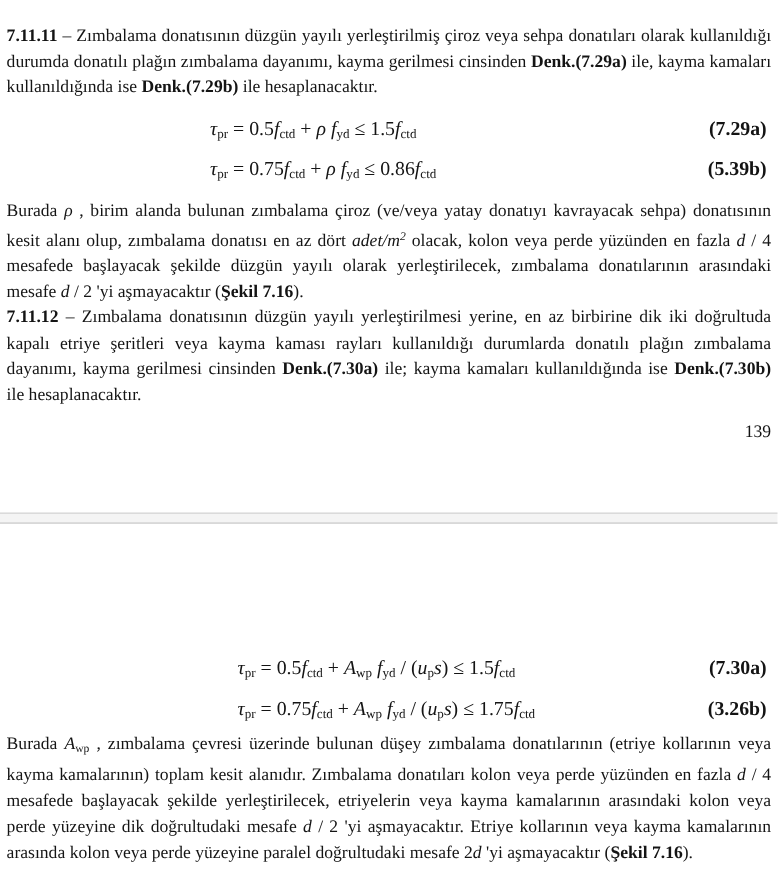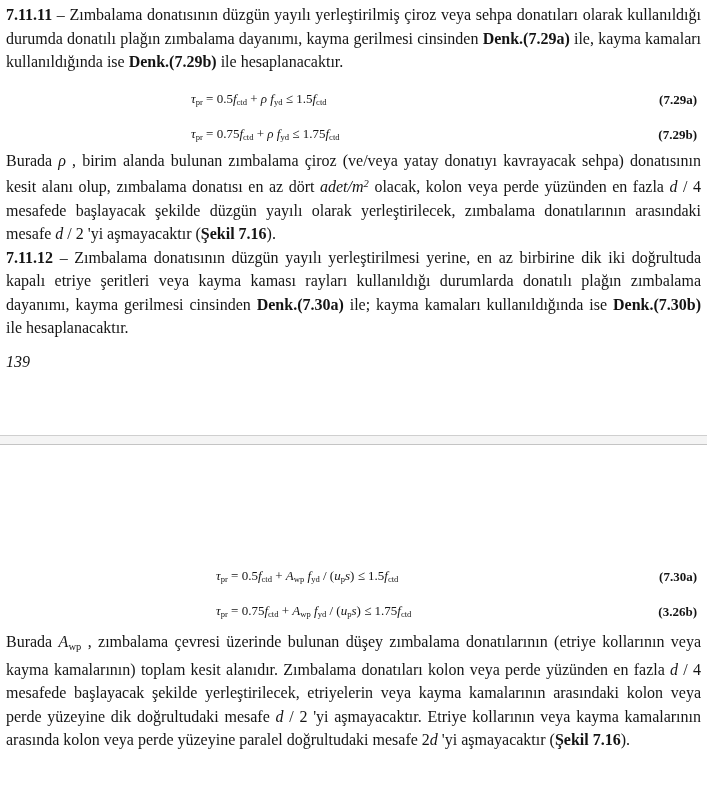--- a/index.html
+++ b/index.html
@@ -16,63 +16,62 @@
   }
   .page {
     padding: 0 6px 0 6px;
   }
   .para {
     margin: 0;
     font-size: 16px;
     line-height: 23.5px;
     text-align: justify;
   }
-  .para-1 { padding-top: 3px; }
-  .para-2 { }
+  .para-1 { padding-top: 21px; }
+  .para-2 { margin-top: 10px; }
   .para-3 { }
   .para-4 { margin-top: 4px; }
 
   .b { font-weight: 700; }
   .i { font-style: italic; }
   .sub {
     font-size: 0.66em;
     vertical-align: -0.24em;
     letter-spacing: 0;
   }
   .sup {
     font-size: 0.66em;
     vertical-align: 0.5em;
   }
 
   .eq-group { margin-top: 13px; }
   .eq-row {
     display: flex;
-    align-items: center;
-    font-size: 13px;
+    align-items: flex-start;
+    font-size: 18px;
     line-height: 24px;
   }
   .eq-row + .eq-row { margin-top: 8px; }
   .eq-indent-1 { flex: 0 0 185px; }
   .eq-indent-2 { flex: 0 0 210px; }
   .eq-formula {
     flex: 1 1 auto;
     white-space: nowrap;
   }
   .eq-number {
     flex: 0 0 auto;
     font-weight: 700;
     padding-right: 4px;
   }
 
   .page-number {
     margin-top: 11px;
-    text-align: left;
+    text-align: right;
     font-size: 16px;
     line-height: 22px;
-    font-style: italic;
   }
 
   .page-separator {
     margin-top: 62px;
     height: 8px;
     background: #f4f4f4;
     border-top: 1px solid #cfcfcf;
     border-bottom: 1px solid #c4c4c4;
   }
 
@@ -86,22 +85,22 @@
   <p class="para para-1"><span class="b">7.11.11</span><span> – Zımbalama donatısının düzgün yayılı yerleştirilmiş çiroz veya sehpa donatıları olarak kullanıldığı durumda donatılı plağın zımbalama dayanımı, kayma gerilmesi cinsinden </span><span class="b">Denk.(7.29a)</span><span> ile, kayma kamaları kullanıldığında ise </span><span class="b">Denk.(7.29b)</span><span> ile hesaplanacaktır.</span></p>
 
   <div class="eq-group">
     <div class="eq-row">
       <span class="eq-indent-1"></span>
       <span class="eq-formula"><span class="i">τ</span><span class="sub">pr</span><span> = 0.5</span><span class="i">f</span><span class="sub">ctd</span><span> + </span><span class="i">ρ</span><span> </span><span class="i">f</span><span class="sub">yd</span><span> ≤ 1.5</span><span class="i">f</span><span class="sub">ctd</span></span>
       <span class="eq-number">(7.29a)</span>
     </div>
     <div class="eq-row">
       <span class="eq-indent-1"></span>
-      <span class="eq-formula"><span class="i">τ</span><span class="sub">pr</span><span> = 0.75</span><span class="i">f</span><span class="sub">ctd</span><span> + </span><span class="i">ρ</span><span> </span><span class="i">f</span><span class="sub">yd</span><span> ≤ 1.75</span><span class="i">f</span><span class="sub">ctd</span></span>
-      <span class="eq-number">(7.29b)</span>
+      <span class="eq-formula"><span class="i">τ</span><span class="sub">pr</span><span> = 0.75</span><span class="i">f</span><span class="sub">ctd</span><span> + </span><span class="i">ρ</span><span> </span><span class="i">f</span><span class="sub">yd</span><span> ≤ 0.86</span><span class="i">f</span><span class="sub">ctd</span></span>
+      <span class="eq-number">(5.39b)</span>
     </div>
   </div>
 
   <p class="para para-2"><span>Burada </span><span class="i">ρ</span><span> , birim alanda bulunan zımbalama çiroz (ve/veya yatay donatıyı kavrayacak sehpa) donatısının kesit alanı olup, zımbalama donatısı en az dört </span><span class="i">adet/m</span><span class="i sup">2</span><span> olacak, kolon veya perde yüzünden en fazla </span><span class="i">d</span><span> / 4 mesafede başlayacak şekilde düzgün yayılı olarak yerleştirilecek, zımbalama donatılarının arasındaki mesafe </span><span class="i">d</span><span> / 2 'yi aşmayacaktır (</span><span class="b">Şekil 7.16</span><span>).</span></p>
 
   <p class="para para-3"><span class="b">7.11.12</span><span> – Zımbalama donatısının düzgün yayılı yerleştirilmesi yerine, en az birbirine dik iki doğrultuda kapalı etriye şeritleri veya kayma kaması rayları kullanıldığı durumlarda donatılı plağın zımbalama dayanımı, kayma gerilmesi cinsinden </span><span class="b">Denk.(7.30a)</span><span> ile; kayma kamaları kullanıldığında ise </span><span class="b">Denk.(7.30b)</span><span> ile hesaplanacaktır.</span></p>
 
   <div class="page-number">139</div>
 
 </div>

